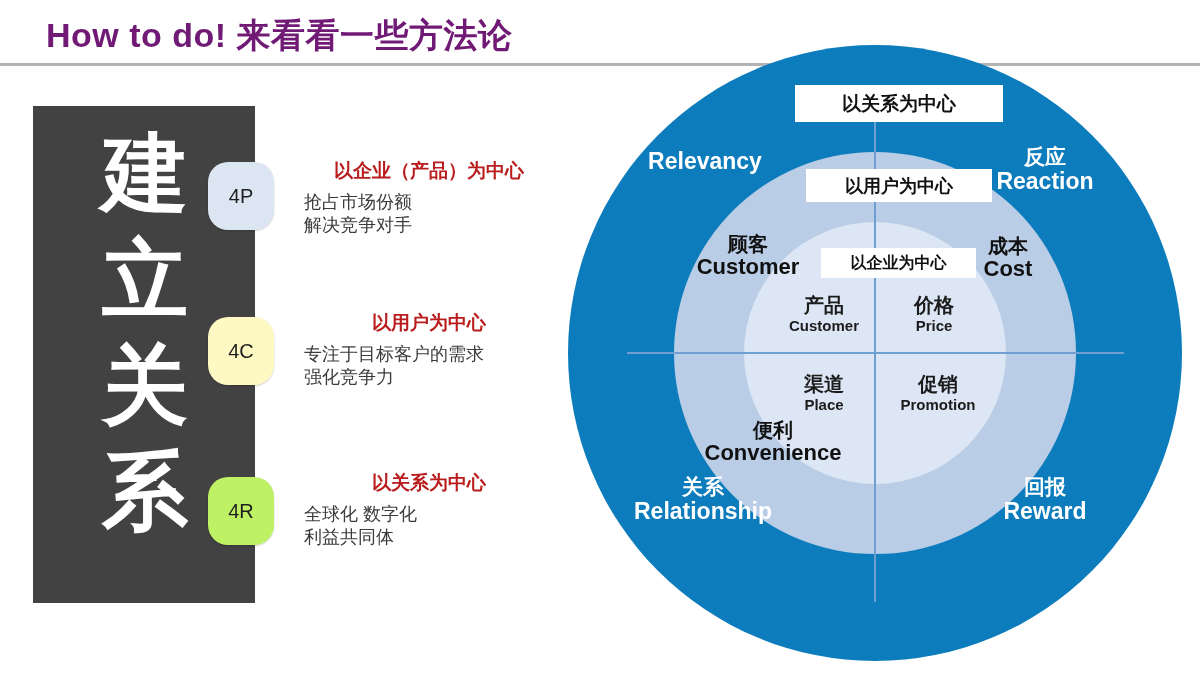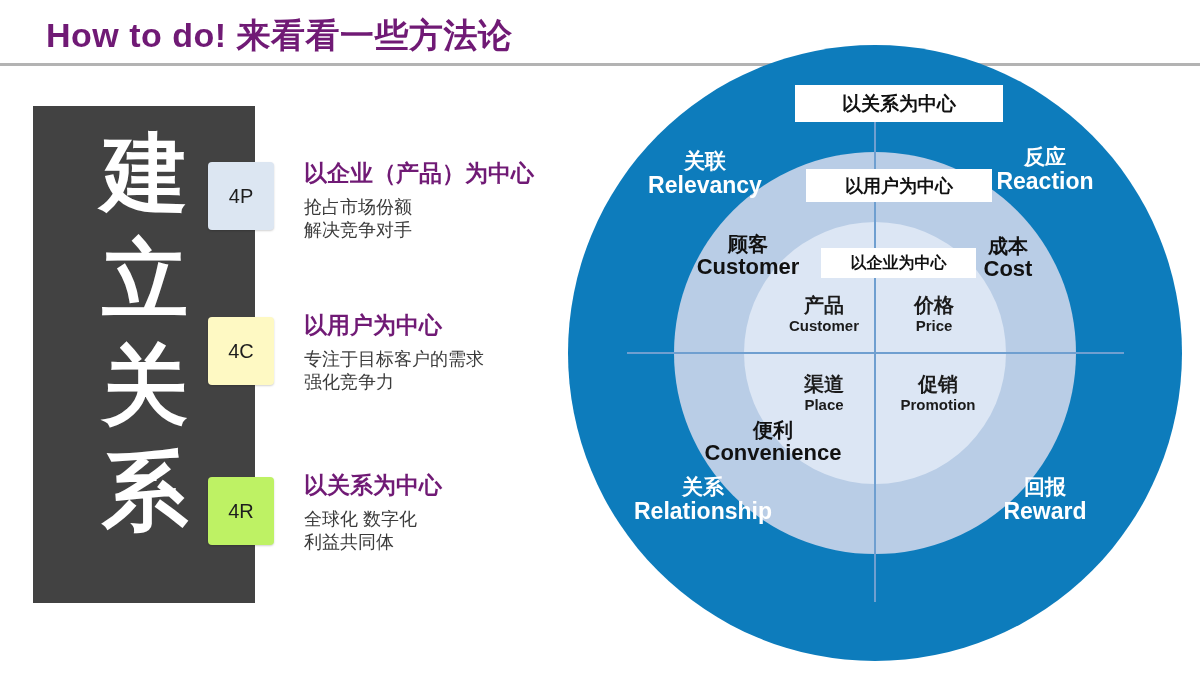--- a/index.html
+++ b/index.html
@@ -55,43 +55,44 @@
     color: #ffffff;
     text-align: center;
     letter-spacing: 0px;
   }
   #vertical-title span { display: block; margin-bottom: 20px; }
 
   
   .badge {
     position: absolute;
     width: 66px; height: 68px;
-    border-radius: 4px;
+    border-radius: 20px;
     display: flex;
     align-items: center;
     justify-content: center;
     font-size: 20px;
     color: #1e1e1e;
     box-shadow: 0 1px 2px rgba(0,0,0,0.18);
   }
   #badge-4p { left: 208px; top: 162px; background: #dce6f2; }
   #badge-4c { left: 208px; top: 317px; background: #b8cce4; }
   #badge-4r { left: 208px; top: 477px; background: #1281c0; }
 
   
   .item-block { position: absolute; left: 304px; width: 250px; }
   #item-4p { top: 158px; }
   #item-4c { top: 310px; }
   #item-4r { top: 470px; }
   .item-heading {
-    font-size: 23px;
-    font-weight: bold;
-    color: #701a75;
+    font-size: 19px;
+    font-weight: bold;
+    color: #b91c1c;
     margin-bottom: 7px;
     white-space: nowrap;
+    text-align: center;
   }
   .item-lines {
     font-size: 18px;
     line-height: 1.28;
     color: #3b3b3b;
   }
   .item-lines div { white-space: nowrap; }
 
   
   #circle-diagram {
@@ -258,21 +259,20 @@
   <div class="ring" id="ring-inner" style="background: rgb(220, 230, 244);"></div>
 
   <div id="axis-vertical" style="background: rgb(111, 159, 208);"></div>
   <div id="axis-horizontal" style="background: rgb(111, 159, 208);"></div>
 
   <div class="center-box" id="box-relationship-center">以关系为中心</div>
   <div class="center-box" id="box-user-center">以用户为中心</div>
   <div class="center-box" id="box-enterprise-center">以企业为中心</div>
 
   <div class="outer-label" id="label-relevancy">
-    <span class="cn">关联</span>
     <span class="en">Relevancy</span>
   </div>
   <div class="outer-label" id="label-reaction">
     <span class="cn">反应</span>
     <span class="en">Reaction</span>
   </div>
   <div class="outer-label" id="label-relationship">
     <span class="cn">关系</span>
     <span class="en">Relationship</span>
   </div>

